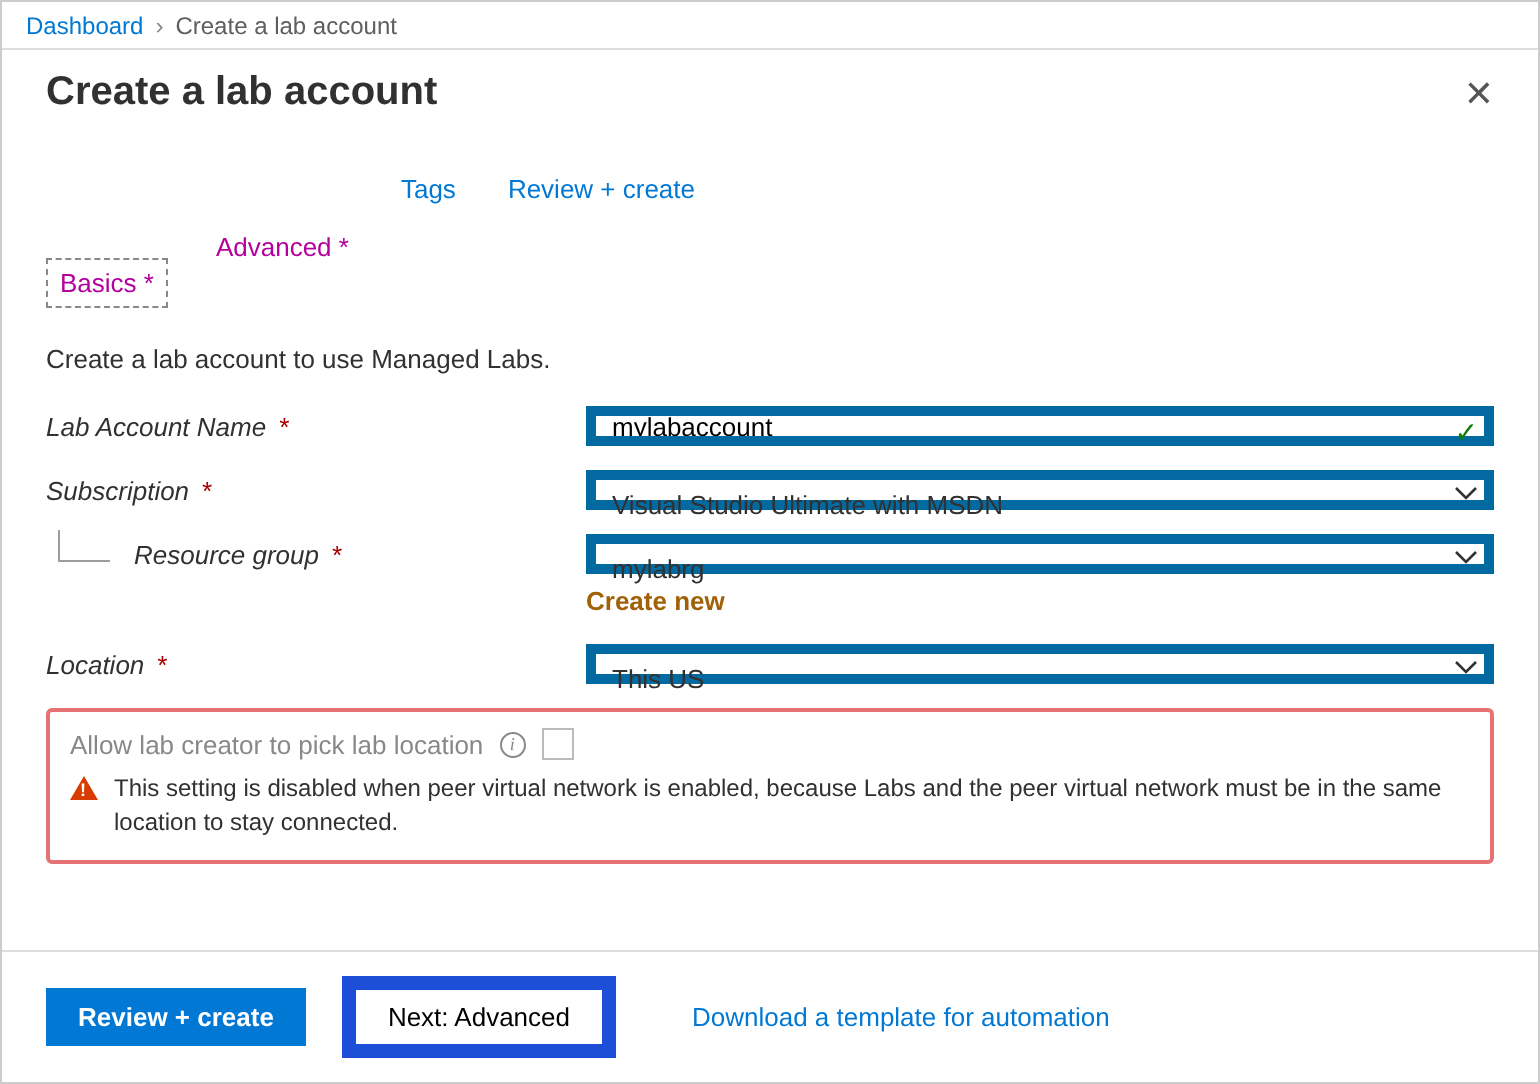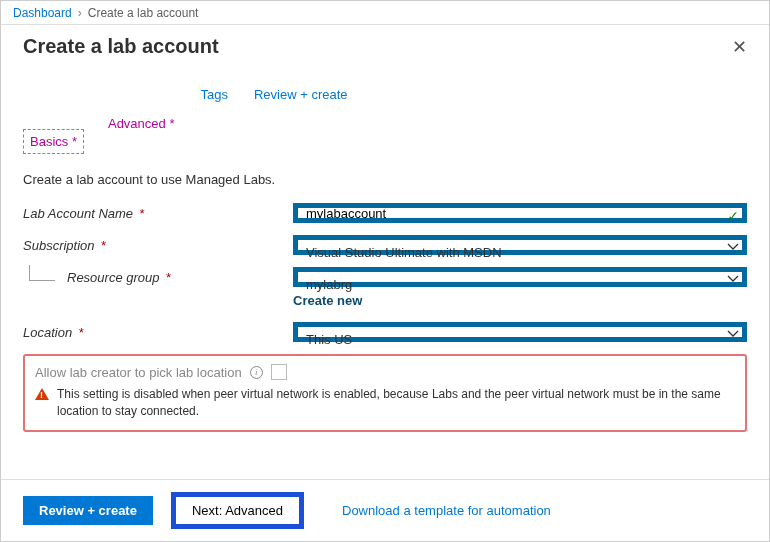--- a/index.html
+++ b/index.html
@@ -109,21 +109,21 @@
     color: #107c10;
     font-size: 14px;
     pointer-events: none;
   }
   .dd-caret {
     position: absolute;
     right: 8px; top: 6px;
     pointer-events: none;
     color: #323130;
   }
-  .link { color: #0c4a6e; cursor: pointer; font-size: 13px; }
+  .link { color: #a16207; cursor: pointer; font-size: 13px; }
   .create-new-row {
     margin-left: 270px;
     margin-top: -6px;
     margin-bottom: 14px;
     font-size: 13px;
     font-weight: 600;
   }
   .disabled-block {
     border: 2px solid #e57373;
     border-radius: 3px;
@@ -190,21 +190,21 @@
     background: #0078d4;
     color: #fff;
     border: none;
     padding: 7px 16px;
     font-size: 13px;
     font-weight: 600;
     cursor: pointer;
   }
   .btn-secondary {
     background: #fff;
-    border: 5px solid #1d4ed8;
+    border: 7px solid #1d4ed8;
     padding: 6px 16px;
     font-size: 13px;
     cursor: pointer;
   }
   .dl-link { color: #0078d4; font-size: 13px; cursor: pointer; margin-left: 20px; }
 </style>
 </head>
 <body>
 
 <div class="page">

